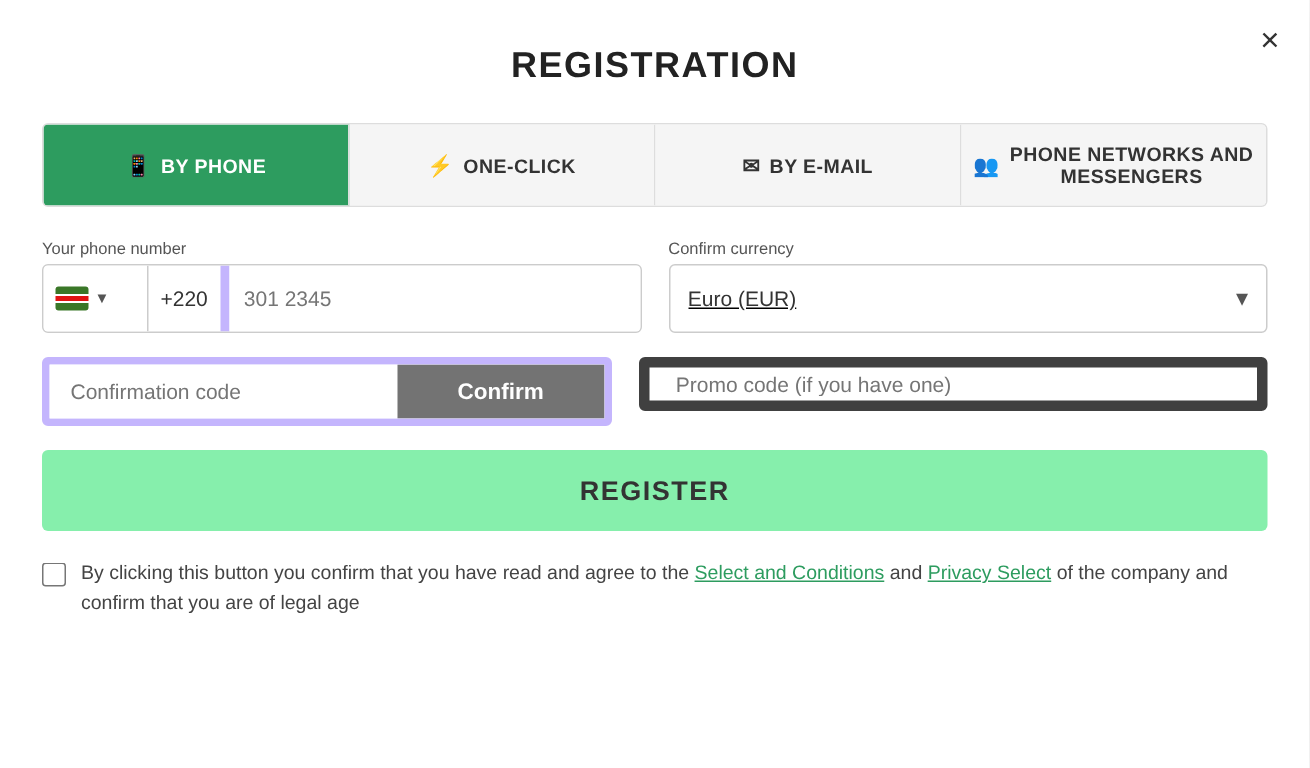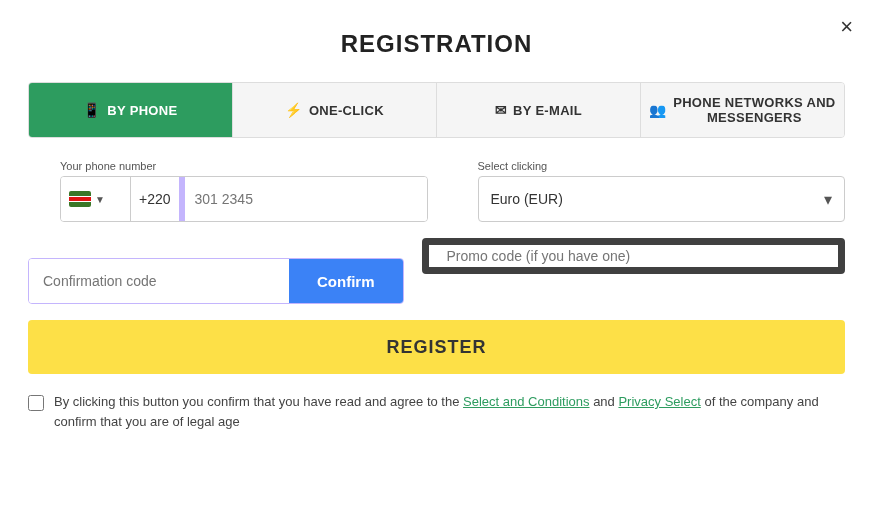--- a/index.html
+++ b/index.html
@@ -72,21 +72,20 @@
     .form-row {
       display: flex;
       gap: 18px;
       margin-bottom: 16px;
       align-items: stretch;
     }
     .field-group {
       flex: 1;
       display: flex;
       flex-direction: column;
-      margin-left: 32px;
     }
     .field-label {
       font-size: 11px;
       color: #555;
       margin-bottom: 4px;
     }
     .phone-input-container {
       display: flex;
       border: 1px solid #ccc;
       border-radius: 4px;
@@ -152,20 +151,21 @@
       white-space: nowrap;
       margin-left: 4px;
     }
     .currency-container {
       position: relative;
       border: 1px solid #ccc;
       border-radius: 4px;
       height: 46px;
       display: flex;
       align-items: center;
+      text-decoration: underline;
     }
     .currency-select {
       width: 100%;
       height: 100%;
       border: none;
       outline: none;
       padding: 0 36px 0 12px;
       font-size: 14px;
       color: #333;
       background: transparent;
@@ -180,56 +180,55 @@
       pointer-events: none;
     }
     .confirmation-row {
       display: flex;
       gap: 18px;
       margin-bottom: 16px;
     }
     .confirmation-input-group {
       flex: 1;
       display: flex;
-      border: 1px solid #c4b5fd;
+      border: 5px solid #c4b5fd;
       border-radius: 4px;
       overflow: hidden;
       height: 46px;
-      margin-top: 20px;
     }
     .confirmation-input {
       flex: 1;
       border: none;
       outline: none;
       padding: 0 14px;
       font-size: 14px;
       color: #aaa;
     }
     .confirm-btn {
-      background: #3b82f6;
+      background: #737373;
       color: white;
       border: none;
-      padding: 0 28px;
+      padding: 0 40px;
       font-size: 15px;
       font-weight: bold;
       cursor: pointer;
     }
     .promo-input {
       flex: 1;
       border: 7px solid #404040;
       border-radius: 4px;
       height: 36px;
       padding: 0 18px;
       font-size: 14px;
       color: #aaa;
       outline: none;
     }
     .register-btn {
       width: 100%;
-      background: #fde047;
+      background: #86efac;
       color: #333;
       border: none;
       border-radius: 4px;
       height: 54px;
       font-size: 18px;
       font-weight: bold;
       letter-spacing: 1px;
       cursor: pointer;
       margin-bottom: 18px;
     }
@@ -305,21 +304,21 @@
             <div class="flag flag-gambia"></div>
             <span class="chevron-small">▼</span>
           </div>
           <div class="phone-code">+220</div>
           <input class="phone-number-input" type="text" placeholder="301 2345" style="">
         </div>
       </div>
     </div>
 
     <div class="field-group currency-field">
-      <div class="currency-label">Select clicking</div>
+      <div class="currency-label">Confirm currency</div>
       <div class="currency-container">
         <select class="currency-select">
           <option>Euro (EUR)</option>
           <option>USD</option>
           <option>GBP</option>
         </select>
         <span class="currency-chevron">▾</span>
       </div>
     </div>
   </div>

